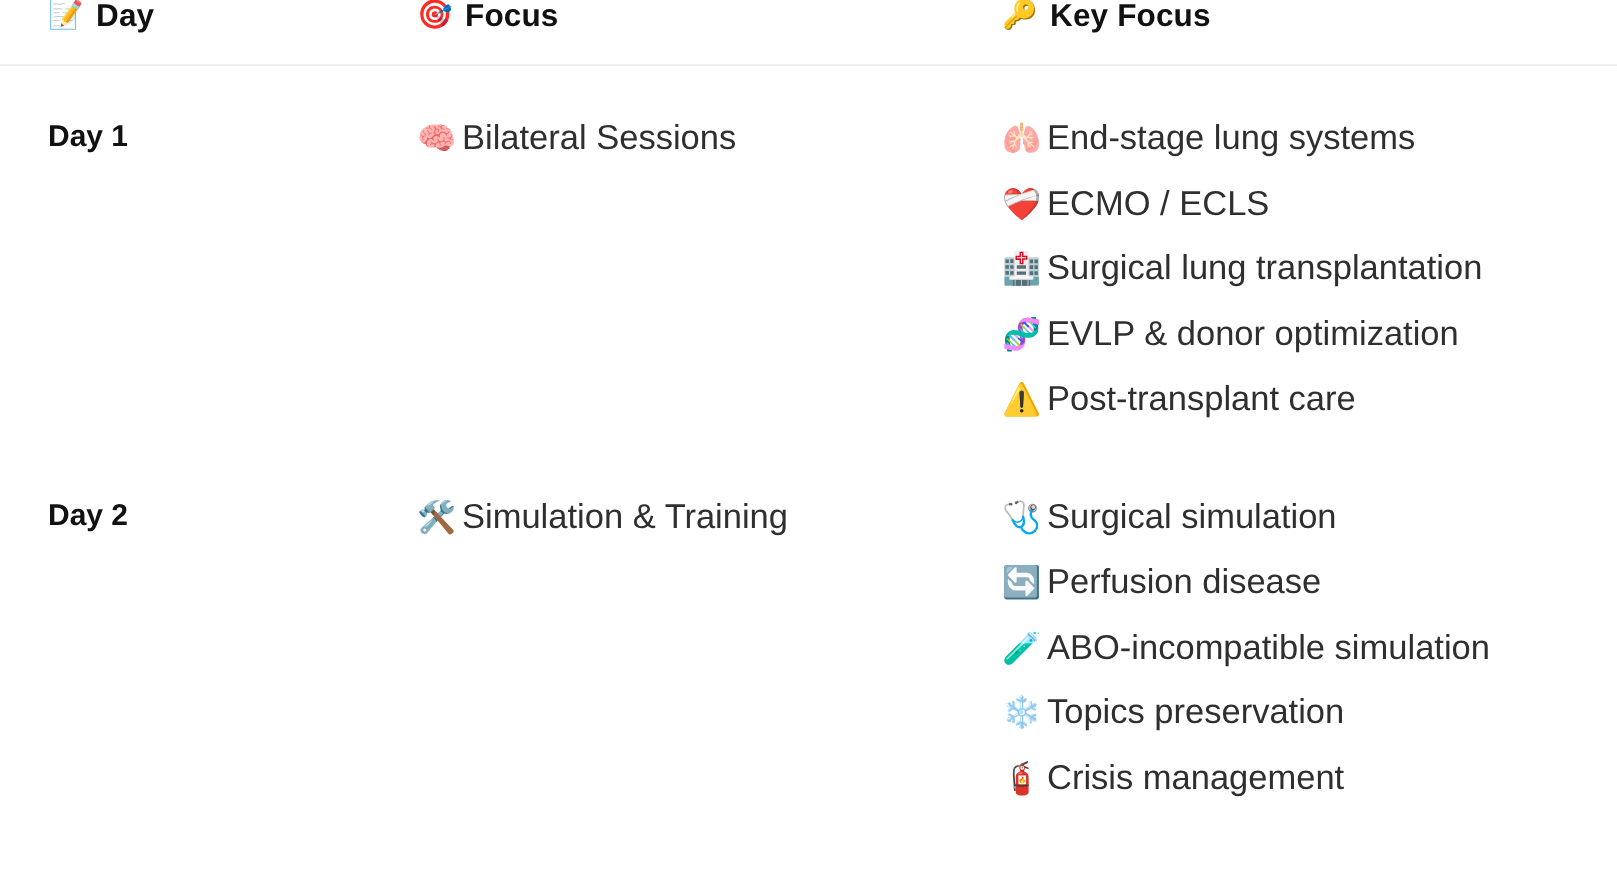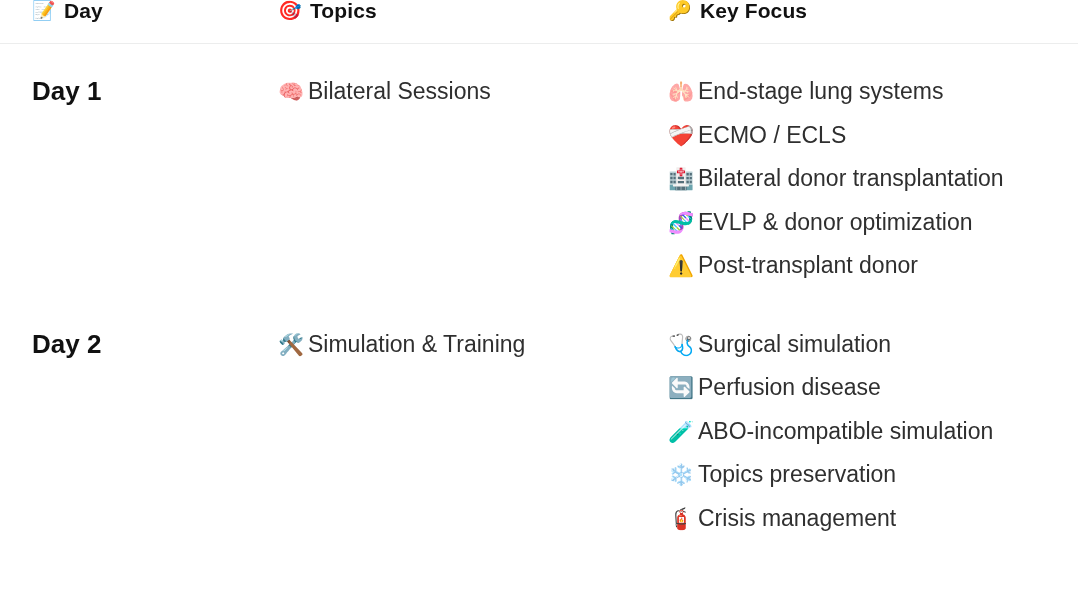--- a/index.html
+++ b/index.html
@@ -61,21 +61,21 @@
     padding-top: 26px;
     padding-bottom: 6px;
   }
   tbody tr.data-row.second > td {
     padding-top: 29px;
   }
 
   td.cell-day {
     padding-left: 32px;
     font-weight: bold;
-    font-size: 26px;
+    font-size: 20px;
     color: #111111;
     white-space: nowrap;
   }
   td.cell-focus  { padding-left: 10px; white-space: nowrap; }
   td.cell-topics { padding-left: 10px; }
 
   .emoji {
     font-family: "DejaVu Sans", sans-serif;
     font-size: 21px;
     line-height: 1;
@@ -110,21 +110,21 @@
     <tr>
       <th class="cell-day">
         <span class="hdr-inner">
           <span class="emoji">📝</span>
           <span class="label-text">Day</span>
         </span>
       </th>
       <th class="cell-focus">
         <span class="hdr-inner">
           <span class="emoji">🎯</span>
-          <span class="label-text">Topics</span>
+          <span class="label-text">Focus</span>
         </span>
       </th>
       <th class="cell-topics">
         <span class="hdr-inner">
           <span class="emoji">🔑</span>
           <span class="label-text">Key Focus</span>
         </span>
       </th>
     </tr>
   </thead>
@@ -143,29 +143,29 @@
         <div class="topic-line">
           <span class="emoji">🫁</span>
           <span class="label-text">End-stage lung systems</span>
         </div>
         <div class="topic-line">
           <span class="emoji">❤️‍🩹</span>
           <span class="label-text">ECMO / ECLS</span>
         </div>
         <div class="topic-line">
           <span class="emoji">🏥</span>
-          <span class="label-text">Bilateral donor transplantation</span>
+          <span class="label-text">Surgical lung transplantation</span>
         </div>
         <div class="topic-line">
           <span class="emoji">🧬</span>
           <span class="label-text">EVLP &amp; donor optimization</span>
         </div>
         <div class="topic-line">
           <span class="emoji">⚠️</span>
-          <span class="label-text">Post-transplant donor</span>
+          <span class="label-text">Post-transplant care</span>
         </div>
       </td>
     </tr>
 
     <tr class="data-row second">
       <td class="cell-day">Day 2</td>
       <td class="cell-focus">
         <div class="focus-line">
           <span class="emoji">🛠️</span>
           <span class="label-text">Simulation &amp; Training</span>

